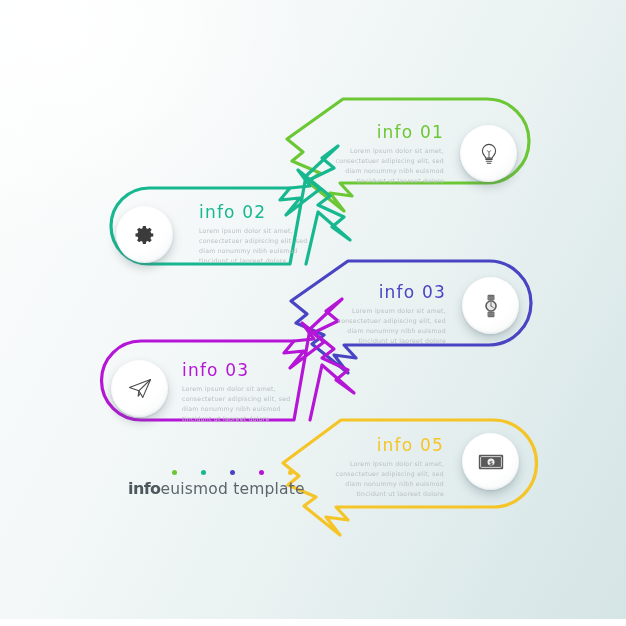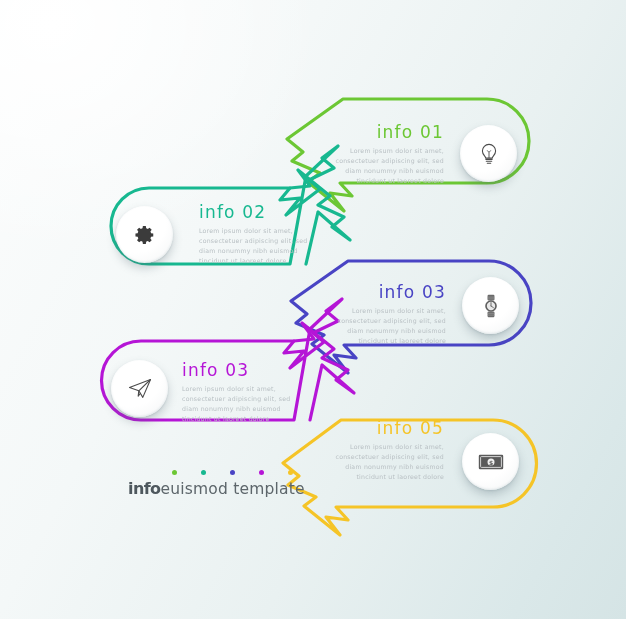--- a/index.html
+++ b/index.html
@@ -97,21 +97,21 @@
   <div class="block r-align" style="left:322px;top:284px;width:124px;">
     <p class="title" style="color: rgb(73, 68, 196);">info 03</p>
     <p class="body">Lorem ipsum dolor sit amet, consectetuer adipiscing elit, sed diam nonummy nibh euismod tincidunt ut laoreet dolore</p>
   </div>
 
   <div class="block l-align" style="left:182px;top:362px;width:124px;">
     <p class="title" style="color: rgb(181, 21, 214);">info 03</p>
     <p class="body">Lorem ipsum dolor sit amet, consectetuer adipiscing elit, sed diam nonummy nibh euismod tincidunt ut laoreet dolore</p>
   </div>
 
-  <div class="block r-align" style="left:320px;top:420px;width:124px;">
+  <div class="block r-align" style="left:320px;top:437px;width:124px;">
     <p class="title" style="color: rgb(245, 196, 39);">info 05</p>
     <p class="body">Lorem ipsum dolor sit amet, consectetuer adipiscing elit, sed diam nonummy nibh euismod tincidunt ut laoreet dolore</p>
   </div>
 
   <div class="badge" style="left:460px;top:125px;">
     <span>
       <svg width="20" height="22" viewBox="0 0 20 22">
         <path d="M10 1.4c-3.7 0-6.6 2.9-6.6 6.5 0 2.3 1.2 3.9 2.3 5.2.6.7 1 1.3 1.1 2h6.4c.1-.7.5-1.3 1.1-2 1.1-1.3 2.3-2.9 2.3-5.2 0-3.6-2.9-6.5-6.6-6.5z" fill="none" stroke="#4b4b4b" stroke-width="1.1"></path>
         <path d="M6.9 16.4h6.2M7.3 18.3h5.4M8.3 20.2h3.4" stroke="#4b4b4b" stroke-width="1.1" stroke-linecap="round"></path>
         <path d="M10 9.4v5.6M10 9.4 8.2 7.4M10 9.4l1.8-2" stroke="#4b4b4b" stroke-width=".9" fill="none"></path>

